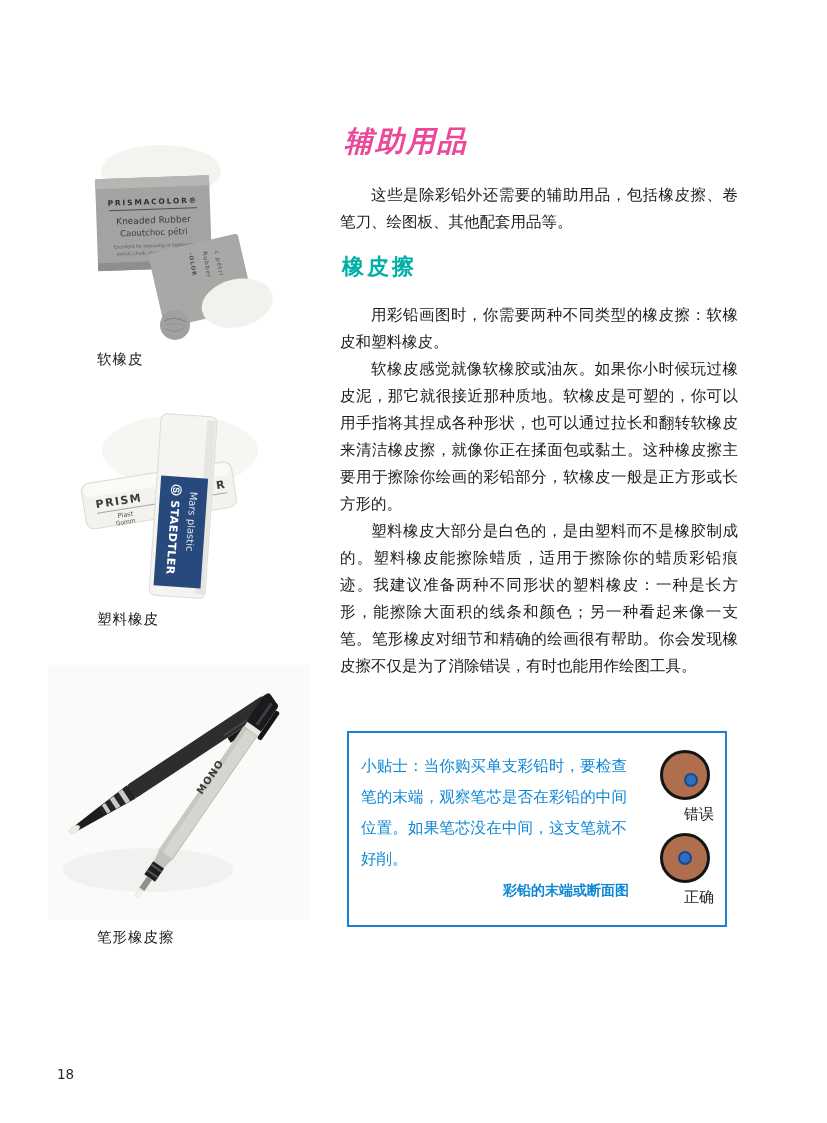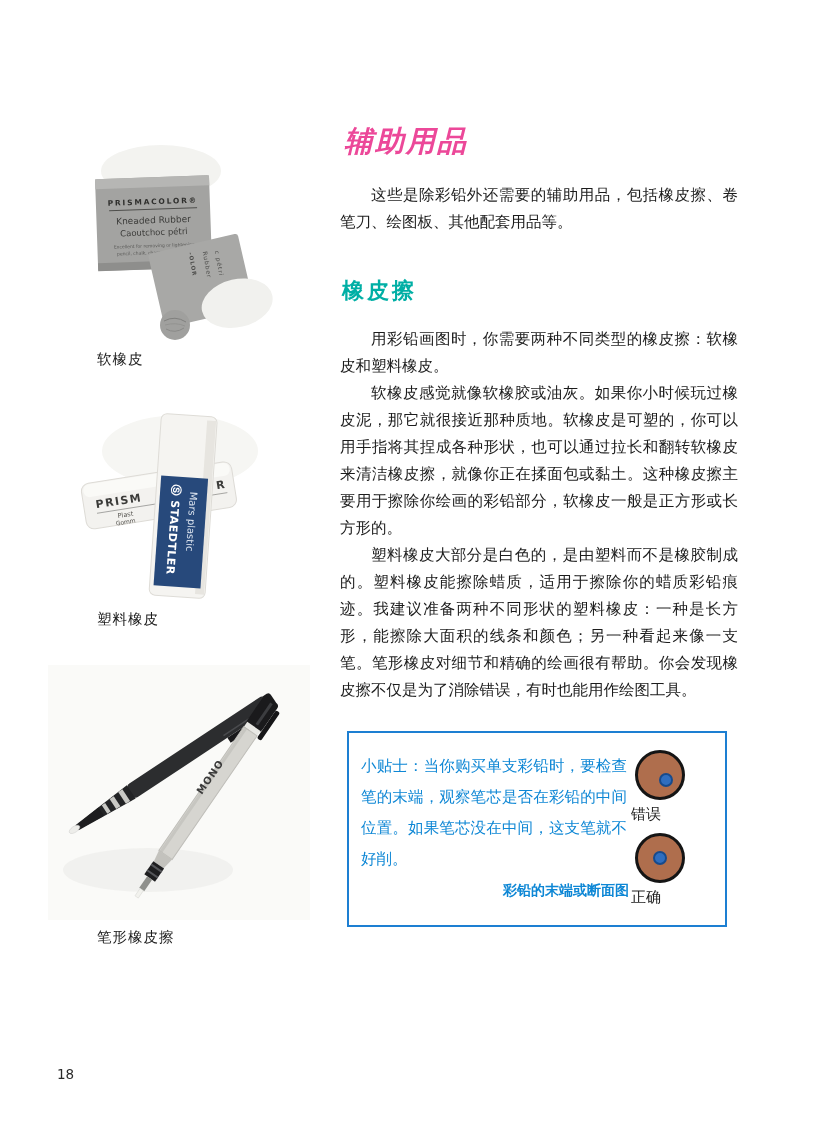--- a/index.html
+++ b/index.html
@@ -11,31 +11,31 @@
   .photo{position:absolute;}
   .photo svg{display:block;}
   .photo-caption{position:absolute;font-size:14.5px;color:#1d1d1d;letter-spacing:1px;}
   #cap-kneaded{left:97px;top:350px;}
   #cap-plastic{left:97px;top:610px;}
   #cap-pen{left:97px;top:928px;}
   
   .main{position:absolute;left:340px;top:124px;width:398px;}
   .page-title{margin:0 0 24px 4px;font-size:29px;line-height:34px;font-weight:bold;
     color:#ec4899;letter-spacing:2px;font-style:italic;}
-  .section-heading{margin:42px 0 22px 2px;font-size:22px;line-height:26px;font-weight:bold;
+  .section-heading{margin:18px 0 22px 2px;font-size:22px;line-height:26px;font-weight:bold;
     color:#00AFA5;letter-spacing:3px;}
   .body-p{margin:0;font-size:15.5px;line-height:27px;text-align:justify;text-indent:2em;}
   
   .tipbox{position:absolute;left:347px;top:731px;width:380px;height:196px;
     border:2px solid #1D7FD2;box-sizing:border-box;background:#ffffff;}
   .tip-text{position:absolute;left:12px;top:18px;width:266px;font-size:15.5px;
     line-height:31px;color:#0E87D5;text-align:justify;}
   .tip-caption{position:absolute;left:0;top:149px;width:280px;text-align:right;
     font-size:14px;font-weight:bold;color:#0E87D5;}
-  .diagrams{position:absolute;left:282px;top:15px;width:58px;text-align:left;}
+  .diagrams{position:absolute;left:307px;top:15px;width:58px;text-align:right;}
   .pencil{width:50px;height:50px;border-radius:50%;background:#AF6E4D;
     border:3px solid #151515;position:relative;margin:2px auto 0;box-sizing:border-box;}
   .pencil-core{position:absolute;width:14px;height:14px;border-radius:50%;
     background:#2F6EBF;border:2px solid #164a8c;box-sizing:border-box;}
   .pencil-wrong .pencil-core{left:64%;top:62%;transform:translate(-50%,-50%);}
   .pencil-correct .pencil-core{left:50%;top:50%;transform:translate(-50%,-50%);}
   .pencil-label{font-size:15px;color:#1c1c1c;margin:5px 0 9px;}
   
   .pageno{position:absolute;left:57px;top:1066px;font-size:13.5px;color:#2b2b2b;}
 </style>

